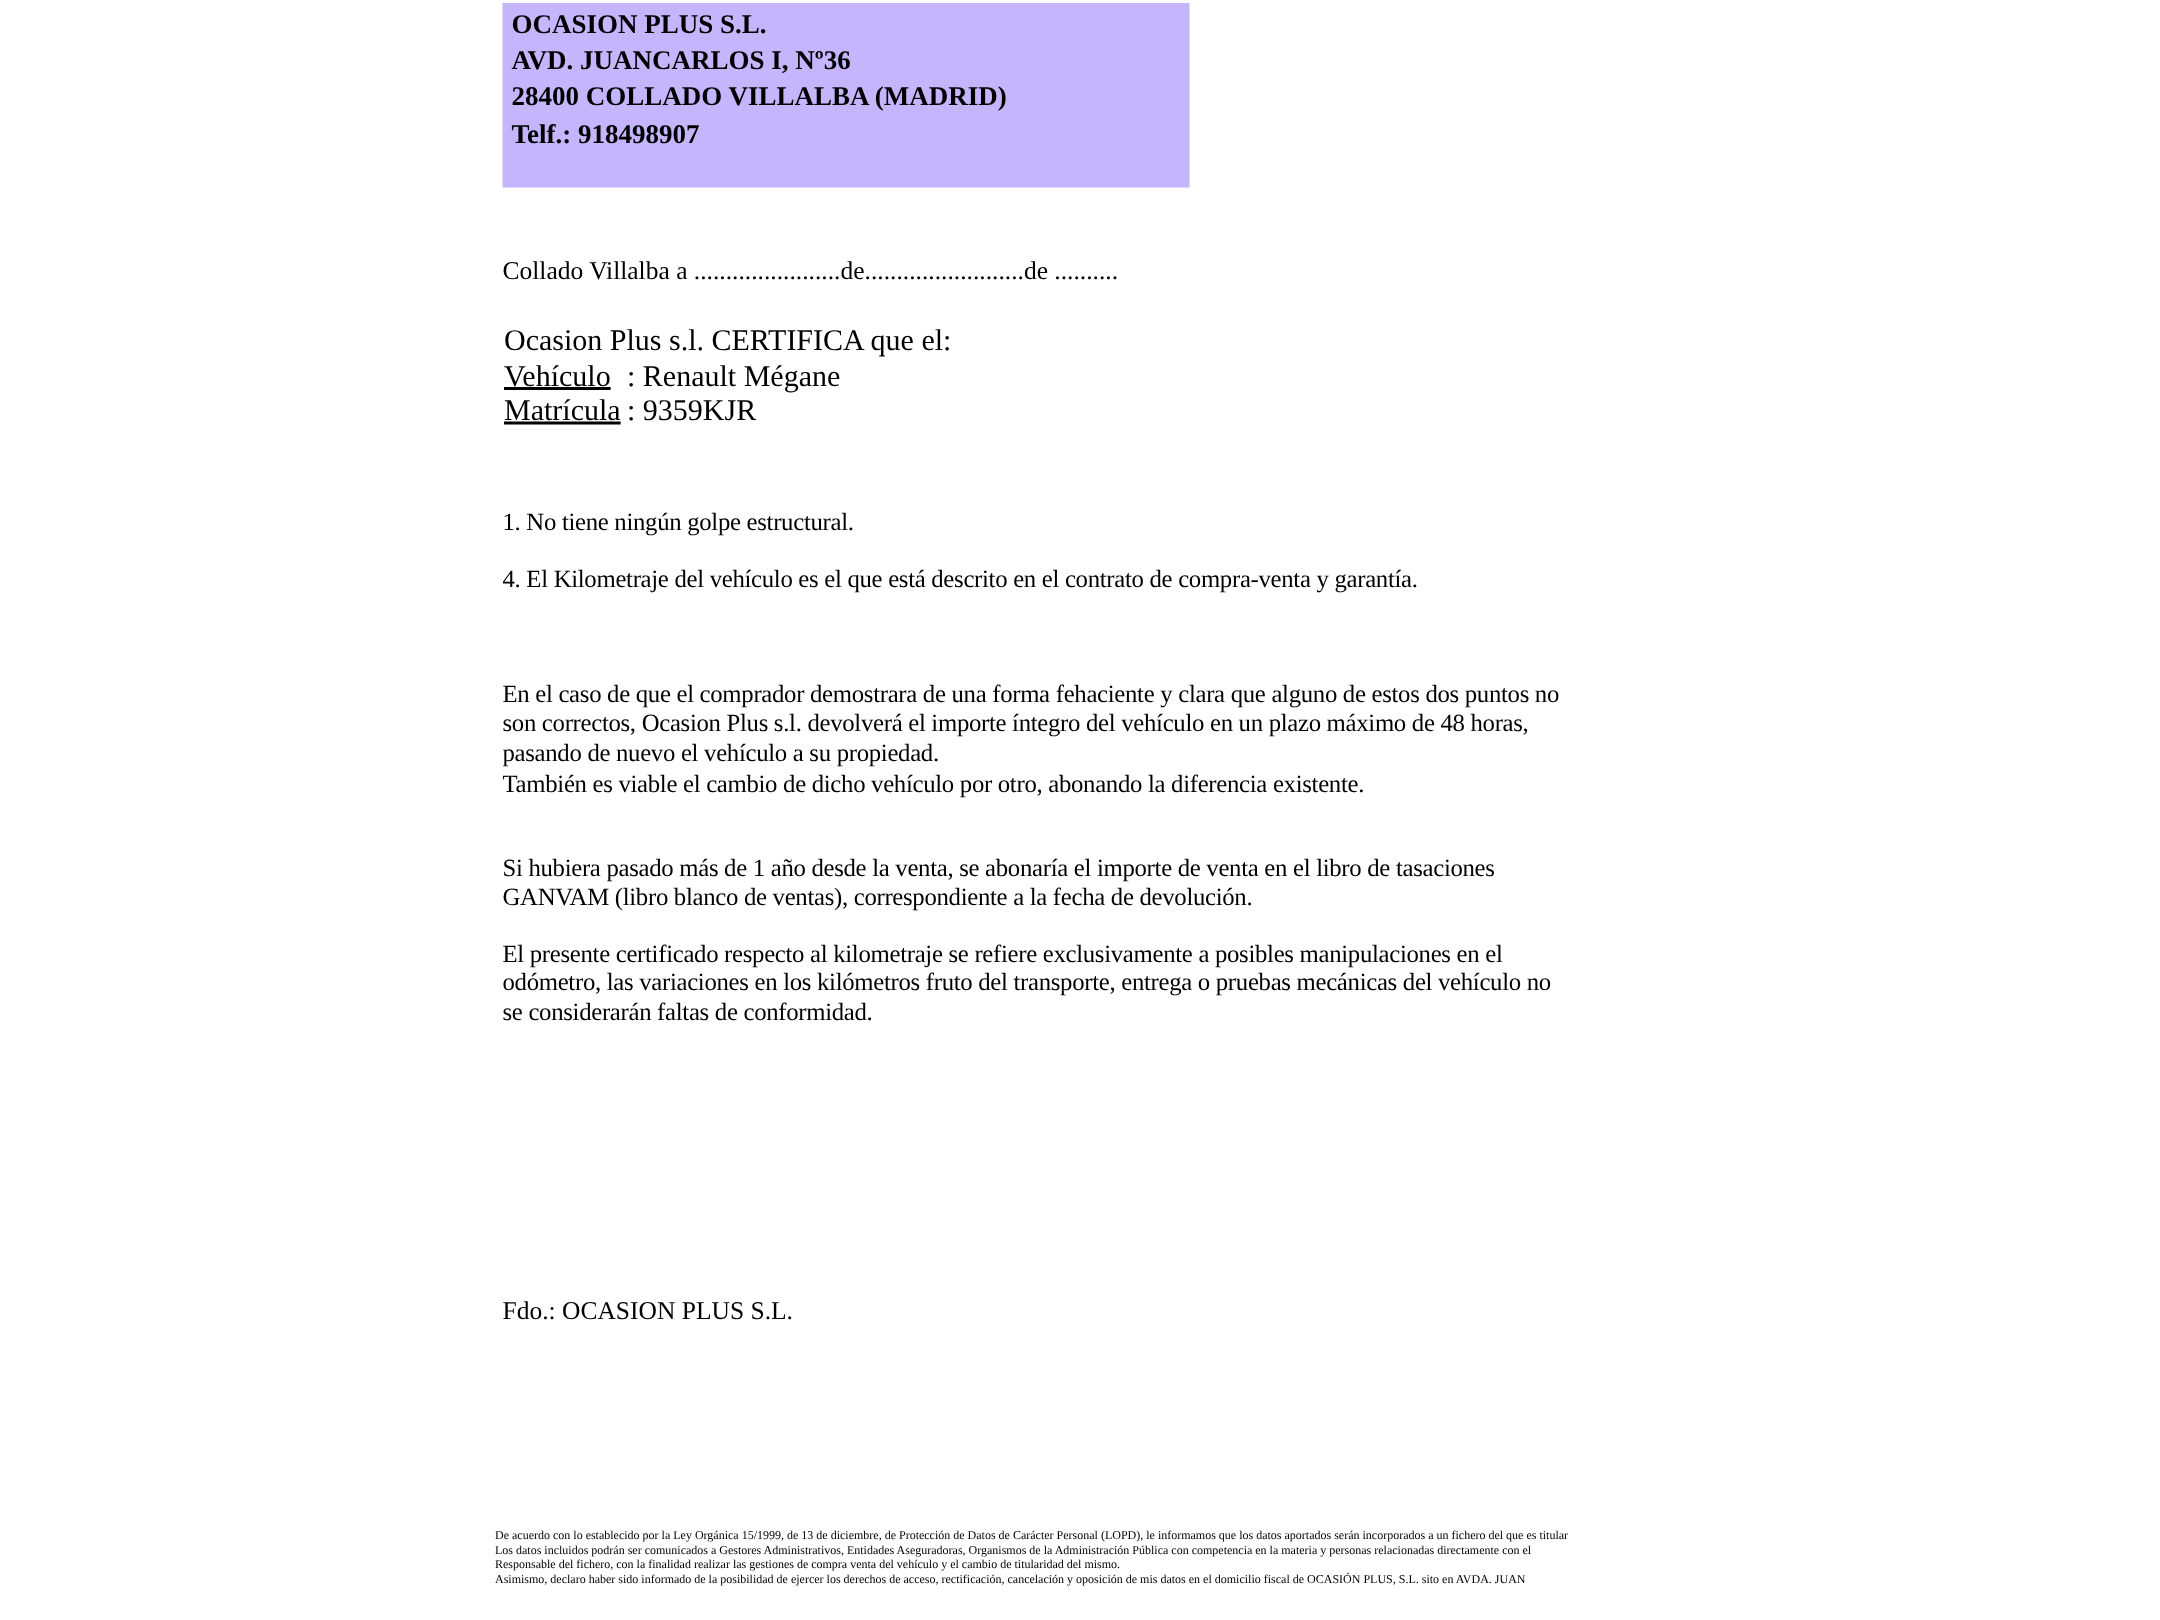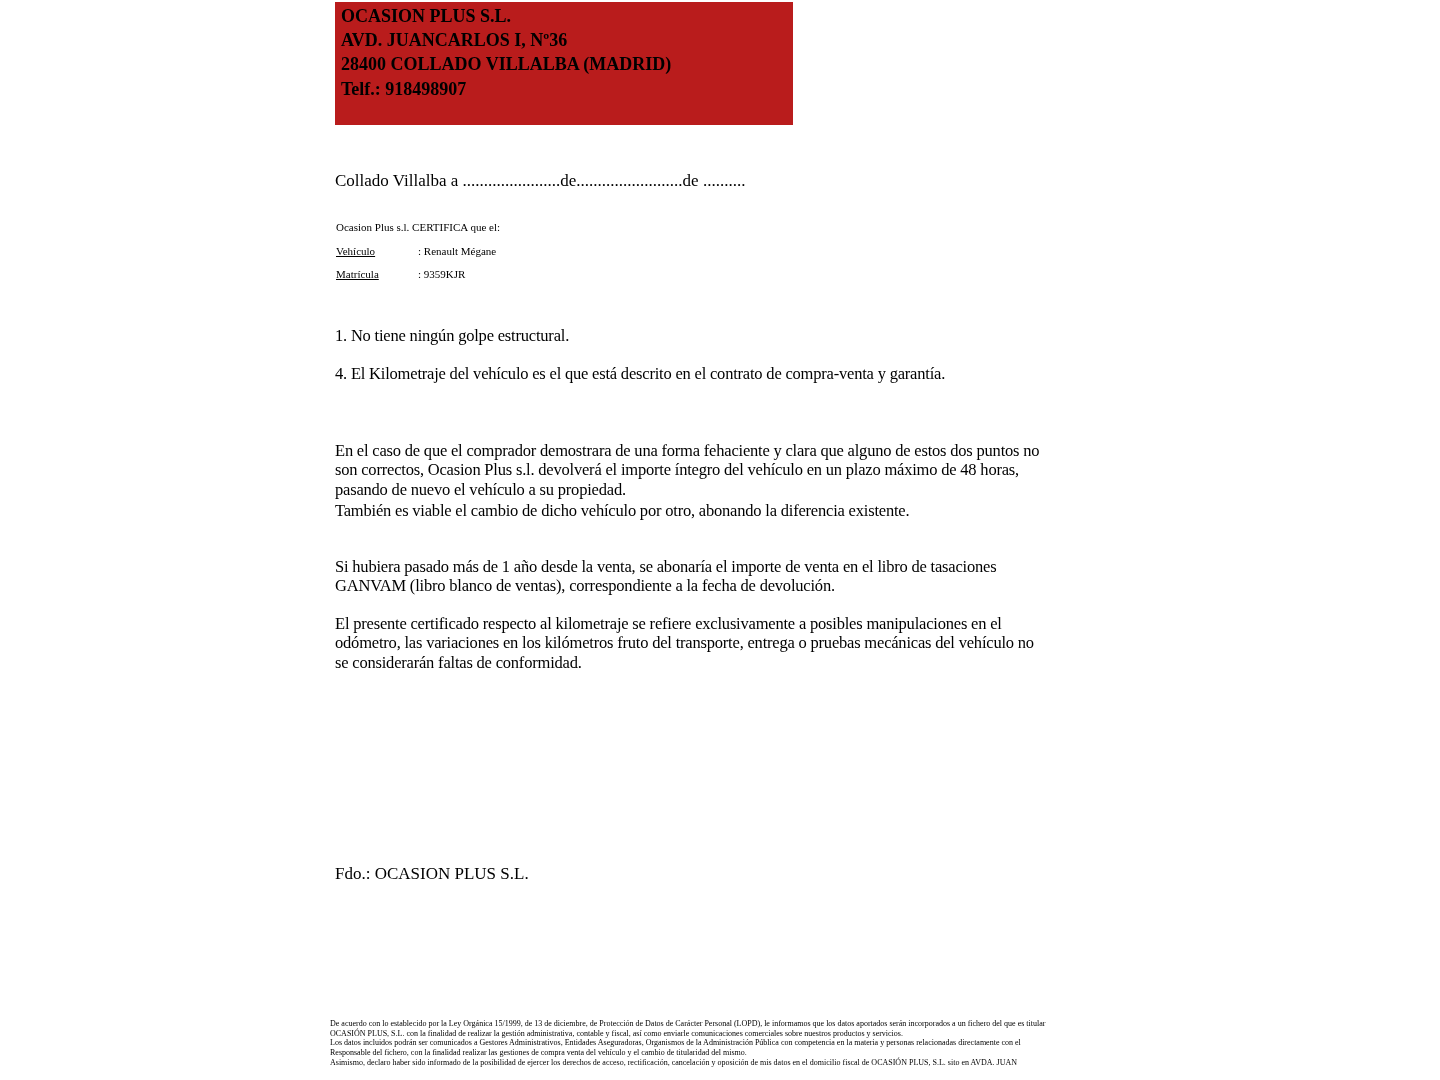--- a/index.html
+++ b/index.html
@@ -21,58 +21,59 @@
     width: 1440px;
     height: 1080px;
     background: #ffffff;
   }
   .header-box {
     position: absolute;
     left: 335px;
     top: 2px;
     width: 458px;
     height: 123px;
-    background: #b91c1c;
+    background: #c4b5fd;
     box-sizing: border-box;
     padding: 2px 0 0 6px;
     font-weight: bold;
     font-size: 18px;
     line-height: 24.2px;
     white-space: nowrap;
   }
   .date-line {
     position: absolute;
     left: 335px;
     top: 171px;
     width: 758px;
     text-align: left;
     font-size: 17px;
     white-space: nowrap;
   }
   .cert-block {
     position: absolute;
     left: 336px;
     top: 216px;
-    font-size: 11px;
+    font-size: 20px;
     line-height: 23.5px;
     white-space: nowrap;
   }
   .cert-row .cert-label {
     display: inline-block;
     width: 82px;
     text-decoration: underline;
   }
   .body-text {
     position: absolute;
     left: 335px;
     width: 790px;
     font-size: 16.5px;
     line-height: 19.4px;
     letter-spacing: -0.2px;
     white-space: pre-line;
+    margin-top: 12px;
   }
   .point-1 { top: 326px; }
   .point-2 { top: 364px; }
   .para-refund   { top: 441px; }
   .para-exchange { top: 501px; }
   .para-ganvam   { top: 557px; }
   .para-odometer { top: 614px; }
   .signature-line {
     position: absolute;
     left: 335px;
@@ -126,19 +127,18 @@
   <div class="body-text para-ganvam">Si hubiera pasado más de 1 año desde la venta, se abonaría el importe de venta en el libro de tasaciones
 GANVAM (libro blanco de ventas), correspondiente a la fecha de devolución.</div>
   <div class="body-text para-odometer">El presente certificado respecto al kilometraje se refiere exclusivamente a posibles manipulaciones en el
 odómetro, las variaciones en los kilómetros fruto del transporte, entrega o pruebas mecánicas del vehículo no
 se considerarán faltas de conformidad.</div>
 
   <div class="signature-line">Fdo.: OCASION PLUS S.L.</div>
 
   <div class="legal-footer">
     <div class="footer-line">De acuerdo con lo establecido por la Ley Orgánica 15/1999, de 13 de diciembre, de Protección de Datos de Carácter Personal (LOPD), le informamos que los datos aportados serán incorporados a un fichero del que es titular</div>
-    <div class="footer-line">OCASIÓN PLUS, S.L. con la finalidad de realizar la gestión administrativa, contable y fiscal, así como enviarle comunicaciones comerciales sobre nuestros productos y servicios.</div>
     <div class="footer-line">Los datos incluidos podrán ser comunicados a Gestores Administrativos, Entidades Aseguradoras, Organismos de la Administración Pública con competencia en la materia y personas relacionadas directamente con el</div>
     <div class="footer-line">Responsable del fichero, con la finalidad realizar las gestiones de compra venta del vehículo y el cambio de titularidad del mismo.</div>
     <div class="footer-line">Asimismo, declaro haber sido informado de la posibilidad de ejercer los derechos de acceso, rectificación, cancelación y oposición de mis datos en el domicilio fiscal de OCASIÓN PLUS, S.L. sito en AVDA. JUAN</div>
   </div>
 
 </div>
 
 </body></html>

